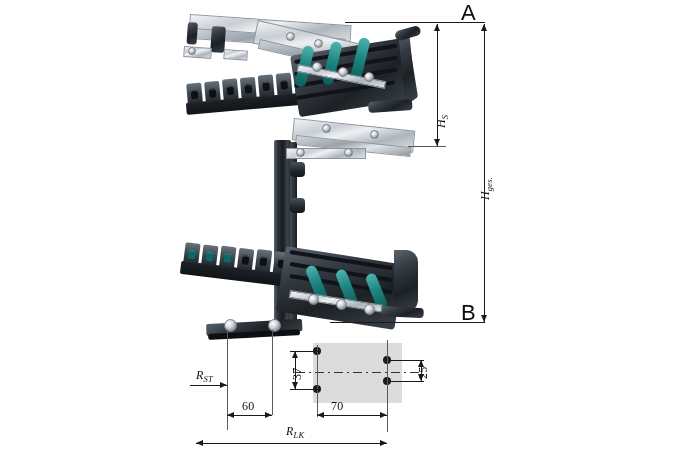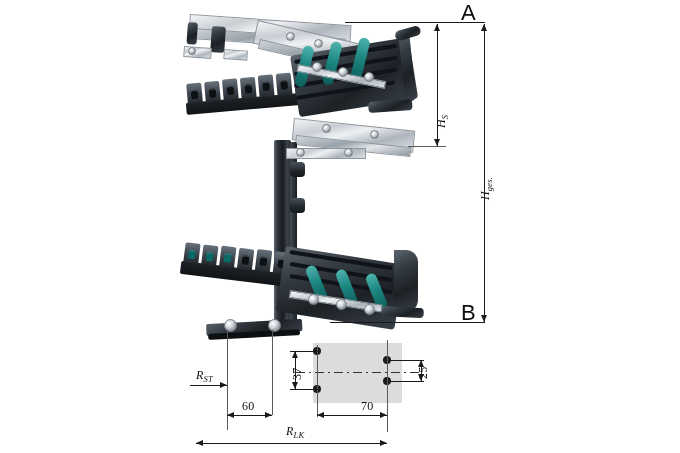--- a/index.html
+++ b/index.html
@@ -366,21 +366,21 @@
   </div>
 
   <div class="dimline hline" style="left:227px; top:415px; width:45px; height:1px;"></div>
   <div class="arrow arrow-left" style="left:227px; top:412px;"></div>
   <div class="arrow arrow-right" style="left:265px; top:412px;"></div>
   <div class="dimtext" style="left:242px; top:399px;">60</div>
 
   <div class="dimline hline" style="left:317px; top:415px; width:70px; height:1px;"></div>
   <div class="arrow arrow-left" style="left:317px; top:412px;"></div>
   <div class="arrow arrow-right" style="left:380px; top:412px;"></div>
-  <div class="dimtext" style="left:361px; top:399px;">70</div>
+  <div class="dimtext" style="left:331px; top:399px;">70</div>
 
   <div class="dimline hline" style="left:196px; top:443px; width:191px; height:1px;"></div>
   <div class="arrow arrow-left" style="left:196px; top:440px;"></div>
   <div class="arrow arrow-right" style="left:380px; top:440px;"></div>
   <div class="dimtext ital" style="left:286px; top:424px;">
     <span>R</span><span class="sub">LK</span>
   </div>
 
 </div>
 

